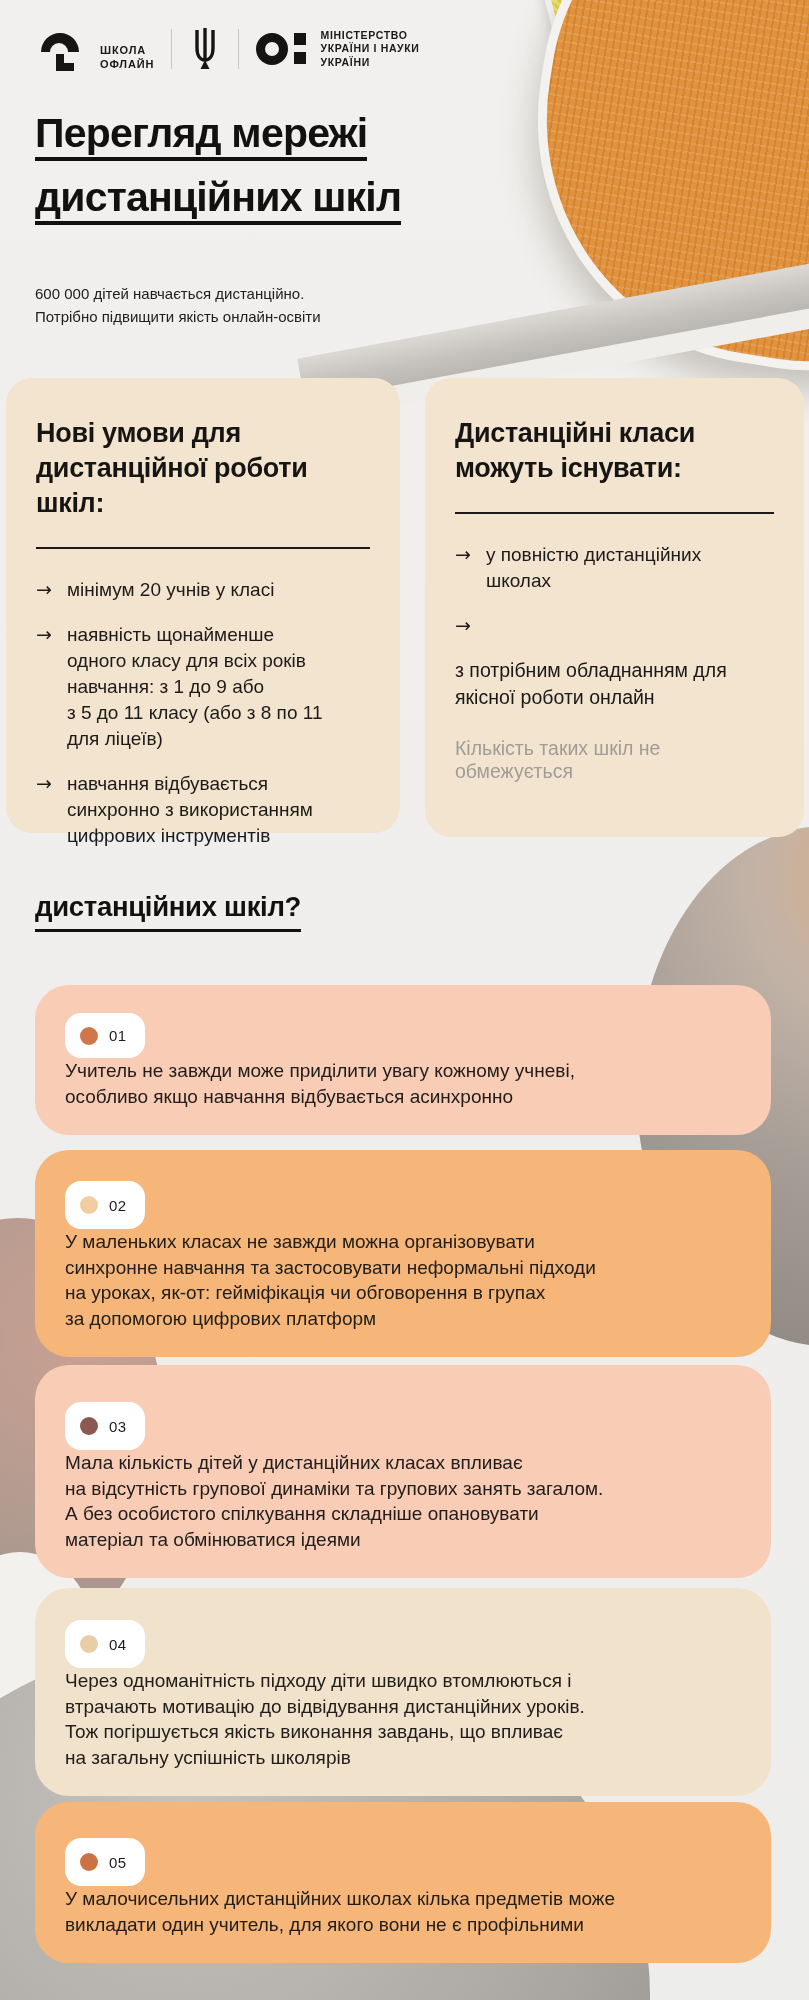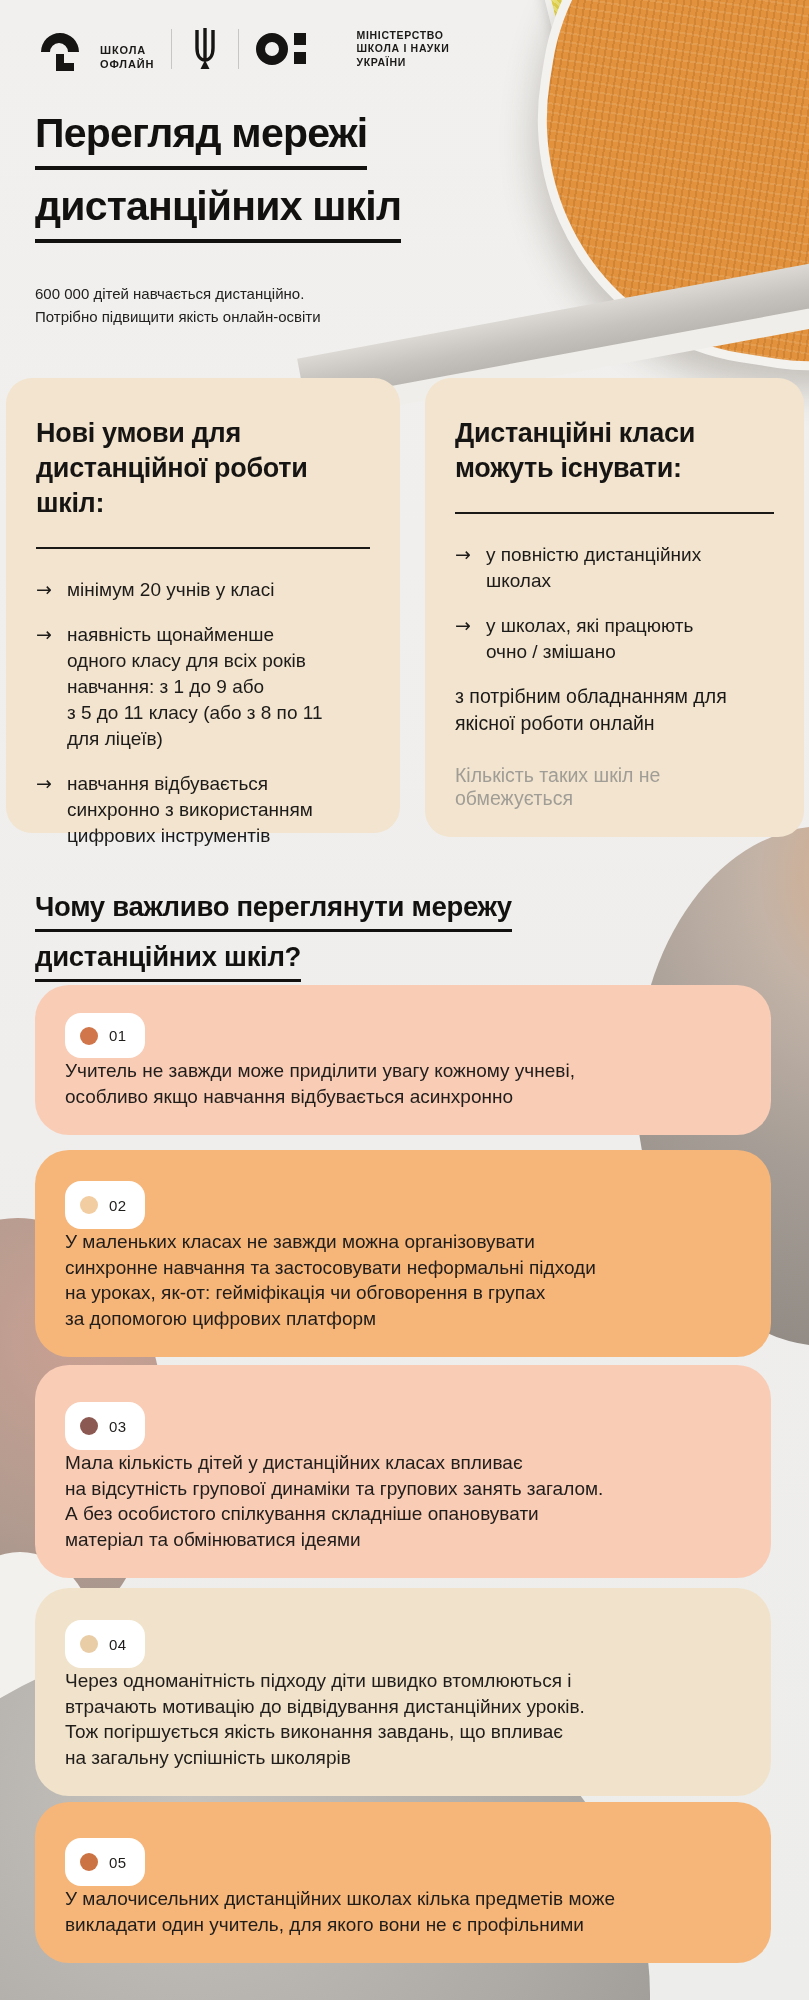--- a/index.html
+++ b/index.html
@@ -61,26 +61,26 @@
   
   .header{ left:35px; top:26px; display:flex; align-items:center; gap:17px; }
   .mark{ display:block; }
   .logo-word{ font-size:11px; font-weight:700; letter-spacing:.9px; line-height:1.3; color:#1b1917;margin-top:16px; }
   .vdiv{ width:1px; height:40px; background:#c8c6c2; }
   .mon{ display:flex; align-items:center; gap:14px; }
   .mon-sign{ display:flex; align-items:center; gap:6px; }
   .mon-ring{ width:32px; height:32px; border:9px solid #161412; border-radius:50%; }
   .mon-colon{ display:flex; flex-direction:column; gap:7px; }
   .mon-colon i{ width:12px; height:12px; background:#161412; display:block; }
-  .mon-text{ font-size:10.5px; font-weight:700; letter-spacing:.7px; line-height:1.3; color:#1b1917;margin-left:36px; }
+  .mon-text{ font-size:10.5px; font-weight:700; letter-spacing:.7px; line-height:1.3; color:#1b1917; }
   
   .hero{ left:35px; top:110px; }
   .hero-line{
     display:table; font-size:41px; font-weight:800; letter-spacing:-.8px; color:#131110;
-    padding-bottom:9px; margin-bottom:13px; border-bottom:4px solid #131110;
+    margin-bottom:13px; border-bottom:4px solid #131110;
   }
   .subtitle{ left:35px; top:283px; font-size:15px; line-height:1.52; color:#22201e; white-space:pre-line; }
   
   .icard{ position:absolute; border-radius:26px; padding:38px 30px 30px; z-index:2; }
   .icard-left{ left:6px; top:378px; width:394px; height:455px; }
   .icard-right{ left:425px; top:378px; width:379px; height:459px; }
   .icard h3{ font-size:27px; line-height:1.3; font-weight:600; letter-spacing:-.3px; color:#171513; }
   .rule{ border:none; border-top:2px solid #1b1918; margin:26px 0 28px; }
   .icard ul{ list-style:none; }
   .icard li{ display:flex; gap:15px; margin-bottom:18px; font-size:19px; line-height:1.38; color:#1d1b19; }
@@ -144,21 +144,21 @@
     <div class="mon">
       <div class="mon-sign">
         <div class="mon-ring"></div>
         <div class="mon-colon">
             <i></i>
             <i></i>
           </div>
       </div>
       <div class="mon-text">
         <div>МІНІСТЕРСТВО</div>
-        <div>ШКОЛА І НАУКИ</div>
+        <div>УКРАЇНИ І НАУКИ</div>
         <div>УКРАЇНИ</div>
       </div>
     </div>
   </div>
 
   <div class="z hero">
     <div class="hero-line">Перегляд мережі</div>
     <div class="hero-line">дистанційних шкіл</div>
   </div>
   <div class="z subtitle">600 000 дітей навчається дистанційно.
@@ -193,31 +193,28 @@
     <h3>Дистанційні класи можуть існувати:</h3>
     <hr class="rule">
     <ul>
       <li>
         <span class="arr">→</span>
         <span class="li-text">у повністю дистанційних
 школах</span>
       </li>
       <li>
         <span class="arr">→</span>
-        <span class="li-text">у школах, які працюють
-очно / змішано</span>
       </li>
     </ul>
     <div class="note">з потрібним обладнанням для
 якісної роботи онлайн</div>
     <div class="muted">Кількість таких шкіл не обмежується</div>
   </div>
 
   <div class="z section-head">
-    <div class="sec-line">Чому важливо переглянути мережу</div>
     <div class="sec-line">дистанційних шкіл?</div>
   </div>
 
   <div class="rcard rc-1" style="background-color: rgb(249, 204, 182);">
     <div class="badge">
       <span class="dot" style="background-color: rgb(209, 117, 74);"></span>
       <span class="num">01</span>
     </div>
     <div class="rtext">Учитель не завжди може приділити увагу кожному учневі,
 особливо якщо навчання відбувається асинхронно</div>

